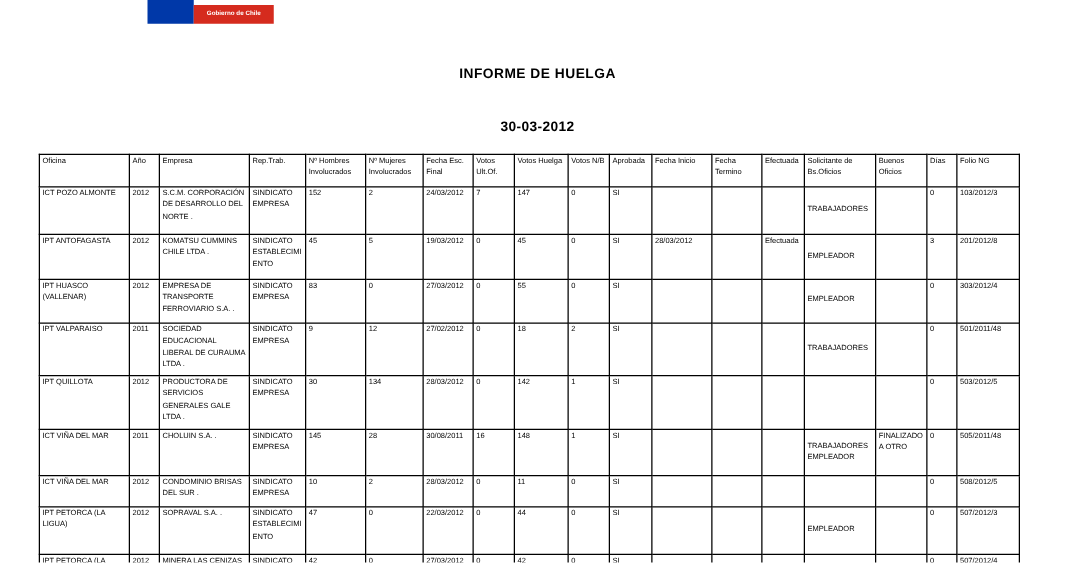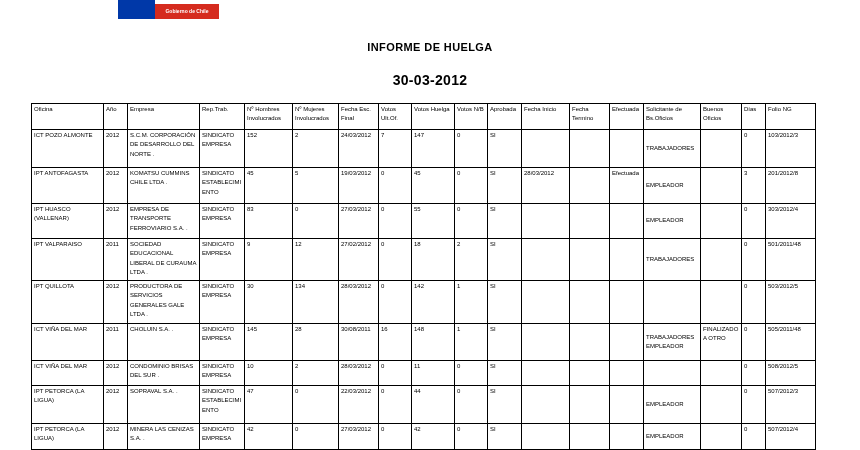--- a/index.html
+++ b/index.html
@@ -8,26 +8,26 @@
     font-family:"Liberation Sans","DejaVu Sans",sans-serif;color:#000;
   }
   .logo{position:absolute;left:118px;top:0;display:flex;align-items:flex-start;}
   .logo-blue{width:37px;height:19px;}
   .logo-red{
     width:64px;height:15px;margin-top:4px;color:#fff;
     font-size:5px;font-weight:bold;text-align:center;line-height:15px;
     white-space:nowrap;overflow:hidden;
   }
   .title{
-    text-align:center;margin:0;padding-top:41px;
+    text-align:center;margin:12px;padding-top:41px;
     font-size:11px;font-weight:bold;letter-spacing:.4px;
   }
   .report-date{
     text-align:center;margin:0;padding-top:19px;
-    font-size:14px;font-weight:bold;letter-spacing:.3px;
+    font-size:11px;font-weight:bold;letter-spacing:.3px;
   }
   table.report{
     border-collapse:collapse;table-layout:fixed;
     margin:15px 0 0 31px;width:784px;
   }
   table.report th, table.report td{
     border:1px solid #000;
     font-size:6px;font-weight:normal;text-align:left;vertical-align:top;
     padding:1px 2px;line-height:1.55;word-wrap:break-word;overflow:hidden;
   }

